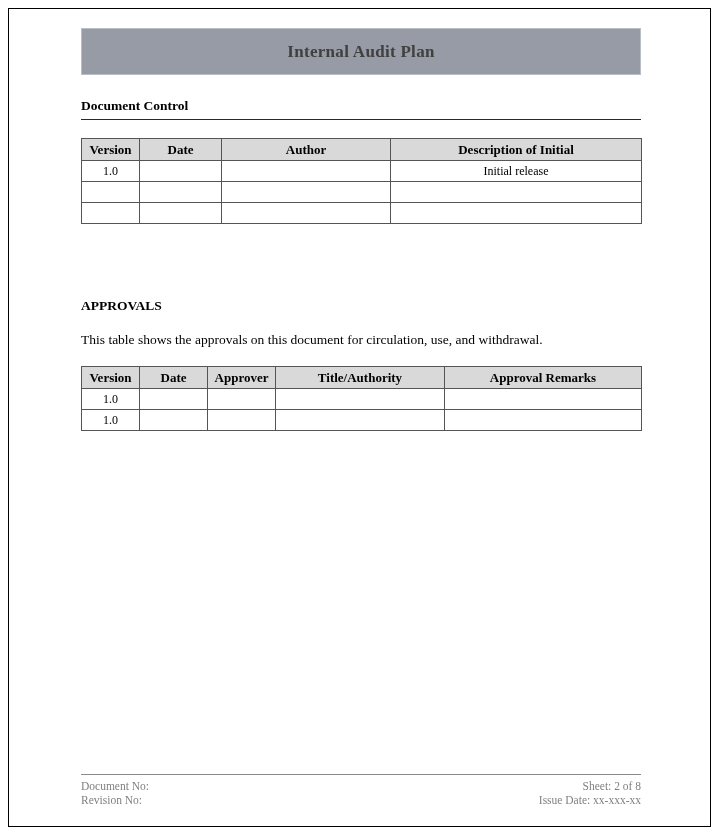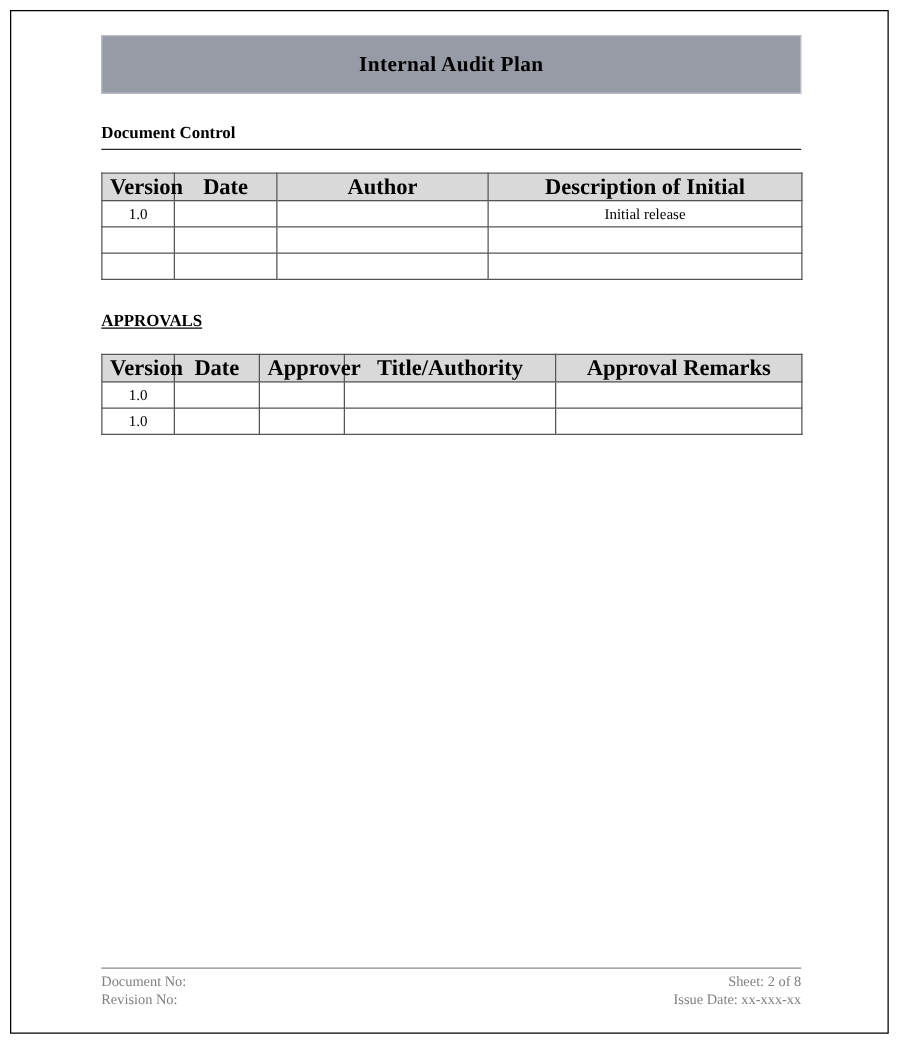--- a/index.html
+++ b/index.html
@@ -40,41 +40,40 @@
     width: 560px;
     height: 47px;
     box-sizing: border-box;
     background: #969ba6;
     border: 1px solid #b9bdc4;
     display: flex;
     align-items: center;
     justify-content: center;
   }
   .title-banner-text {
-    color: #000000;
+    color: #404040;
     font-size: 17px;
     font-weight: bold;
     letter-spacing: 0.3px;
     font-family: "Liberation Serif", "DejaVu Serif", serif;
   }
 
   
   .section-heading {
     margin-top: 22px;
     font-size: 13.5px;
     font-weight: bold;
     line-height: 17px;
   }
   .section-heading.underlined {
     border-bottom: 1.5px solid #2a2a2a;
     padding-bottom: 5px;
   }
   .section-heading.plain {
-    margin-top: 24px;
-    text-decoration: underline;
+    margin-top: 73px;
   }
 
   
   .intro-text {
     margin-top: 17px;
     font-size: 13.5px;
     line-height: 17px;
   }
 
   
@@ -91,21 +90,21 @@
     height: 21px;
     padding: 0 6px;
     box-sizing: border-box;
     font-weight: normal;
     line-height: 19px;
     vertical-align: middle;
   }
   table.doc-table thead th {
     background: #d9d9d9;
     font-weight: bold;
-    font-size: 18px;
+    font-size: 13px;
     height: 22px;
   }
   
   table.doc-table thead th.c { text-align: center; }
   table.doc-table thead th.l { text-align: center; }
 
   table.doc-table tbody td.version-cell {
     text-align: center;
     margin-top: 29px;
   }
@@ -195,20 +194,21 @@
           <td class="version-cell"></td>
           <td class="text-cell"></td>
           <td class="text-cell"></td>
           <td class="text-cell"></td>
         </tr>
       </tbody>
     </table>
 
     <div class="section-heading plain">APPROVALS</div>
 
+    <div class="intro-text">This table shows the approvals on this document for circulation, use, and withdrawal.</div>
 
     <table class="doc-table approval-table">
       <colgroup>
         <col class="c-version">
           <col class="c-date">
           <col class="c-approver">
           <col class="c-title">
           <col class="c-remarks">
       </colgroup>
       <thead>

